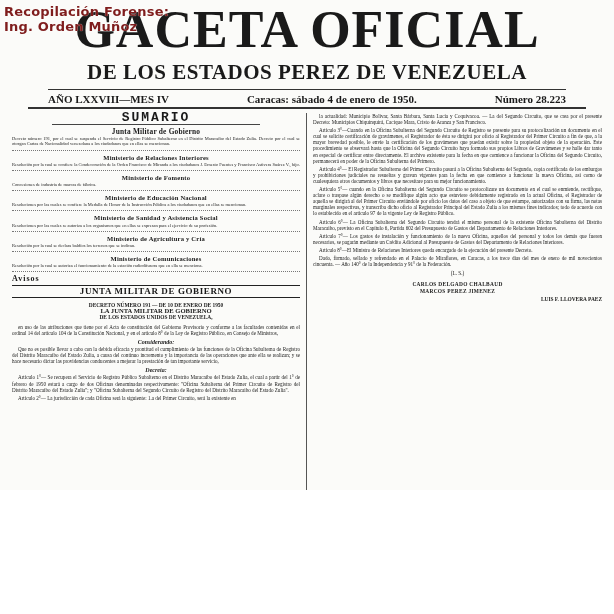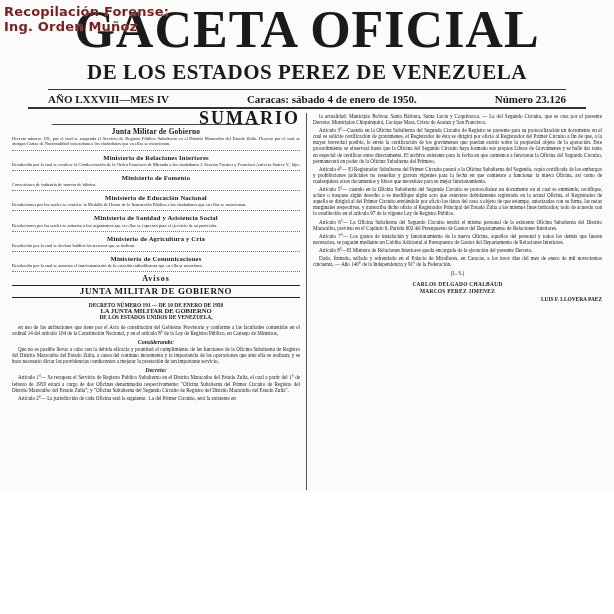--- a/index.html
+++ b/index.html
@@ -107,25 +107,26 @@
     width: 50%;
     box-sizing: border-box;
     font-size: 5.1px;
     line-height: 6.1px;
     text-align: justify;
   }
   .col.left { padding-right: 6px; border-right: 1px solid #555; }
   .col.right { padding-left: 6px; }
 
   .sumario-head {
-    text-align: right;
-    font-size: 18px;
+    text-align: center;
+    font-size: 13px;
     font-weight: 700;
     letter-spacing: 2px;
     margin: 2px 0 3px 0;
+    font-family: Liberation Mono, monospace;
   }
   .sum-rule {
     border-top: 1px solid #444;
     width: 72%;
     margin: 0 auto 4px auto;
   }
   .sec-title {
     text-align: center;
     font-weight: 700;
     font-size: 7.4px;
@@ -139,21 +140,21 @@
     text-align: justify;
     margin: 0 0 2px 0;
     color: #222;
   }
   .dots {
     border-bottom: 1px dotted #777;
     height: 1px;
     margin: 1px 0 2px 0;
   }
   .avisos {
-    text-align: center;
+    text-align: left;
     font-weight: 700;
     font-size: 8px;
     letter-spacing: 1px;
     margin: 4px 0 2px 0;
   }
   .banner {
     border-top: 1px solid #222;
     border-bottom: 1px solid #222;
     text-align: center;
     font-weight: 700;
@@ -209,21 +210,21 @@
 
   <div class="sheet">
 
     <div class="masthead">
       <div class="gaceta-title">GACETA OFICIAL</div>
       <div class="estados">DE LOS ESTADOS PEREZ DE VENEZUELA</div>
       <div class="rule"></div>
       <div class="issue-line">
         <span>AÑO LXXVIII—MES IV</span>
         <span class="mid">Caracas: sábado 4 de enero de 1950.</span>
-        <span>Número 23.126</span>
+        <span>Número 28.223</span>
       </div>
       <div class="rule2"></div>
     </div>
 
     <div class="columns">
 
       <div class="col left">
 
         <div class="sumario-head">SUMARIO</div>
         <div class="sum-rule"></div>

